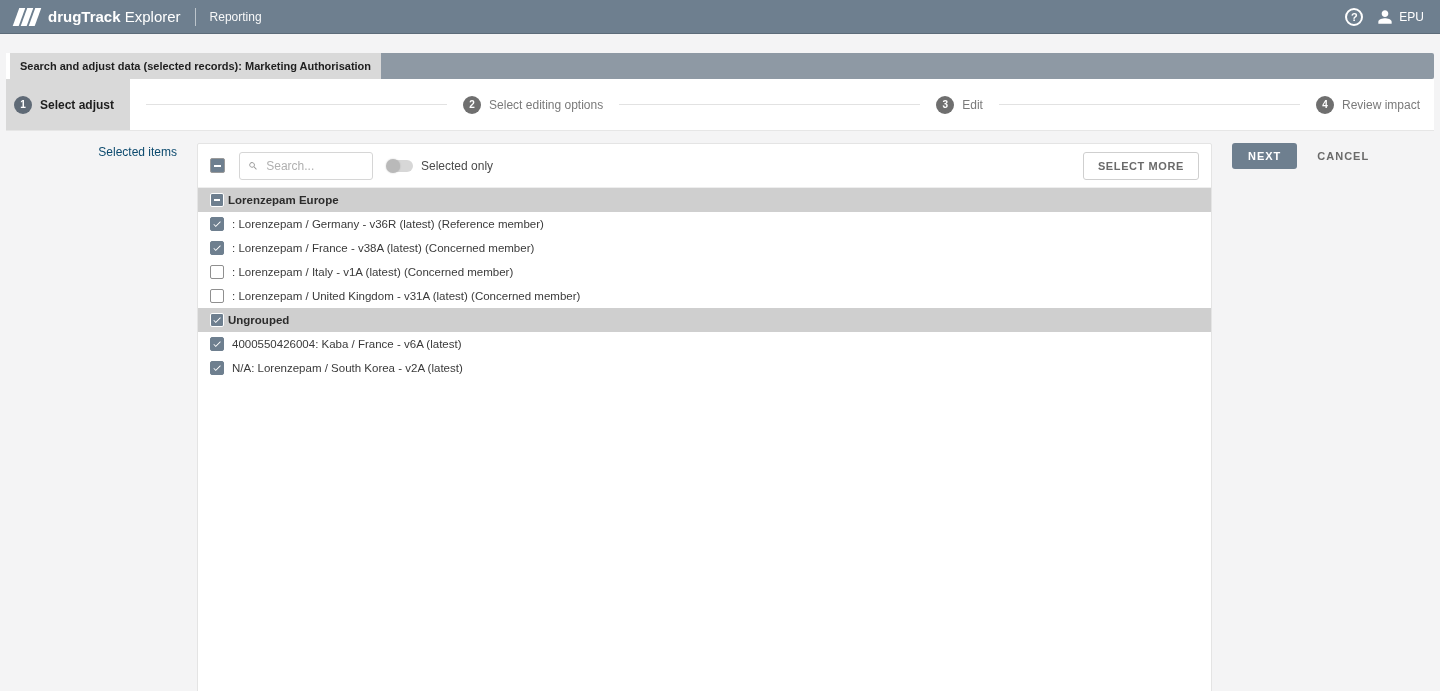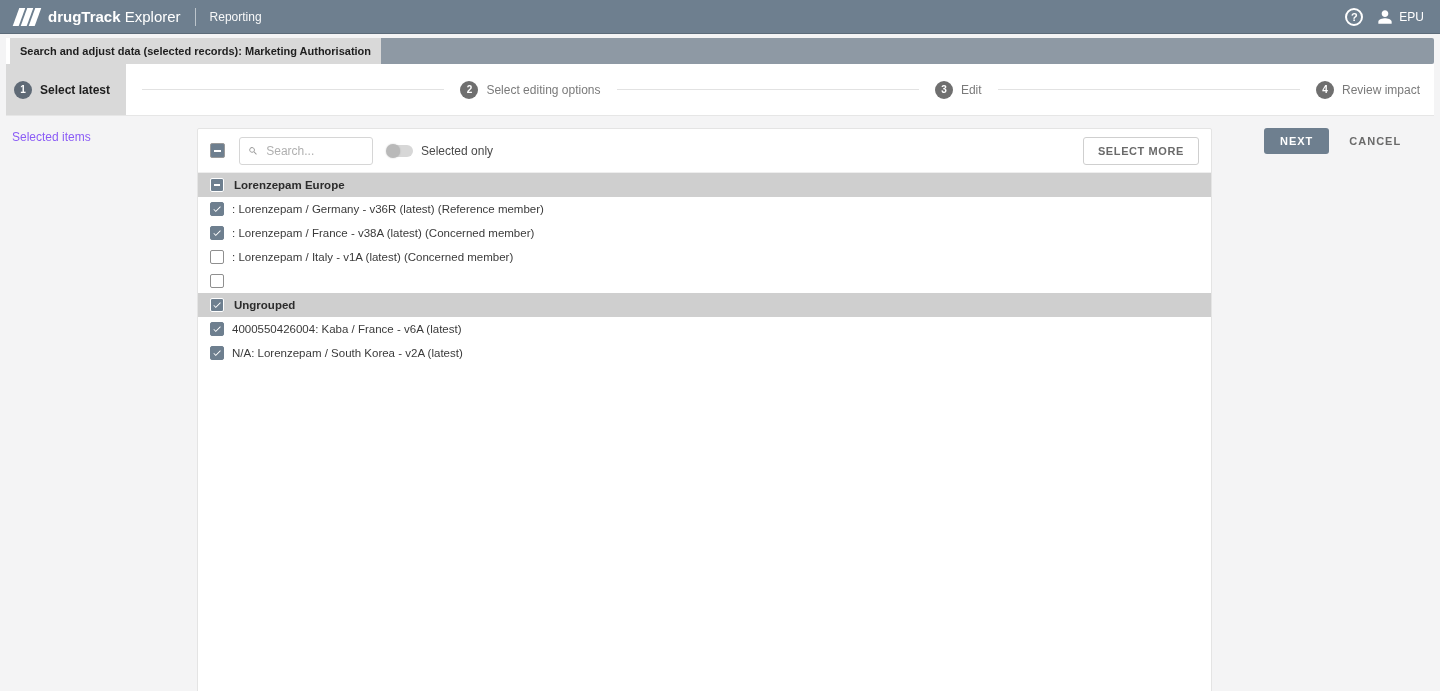--- a/index.html
+++ b/index.html
@@ -43,21 +43,21 @@
     .app-logo .brand i{font-style:normal;font-weight:300;}
     .vsep{width:1px;height:18px;background:rgba(255,255,255,0.55);}
     .nav-link{font-size:12px;opacity:0.95;}
     .app-header-right{display:flex;align-items:center;gap:14px;}
     .icon-circle{width:18px;height:18px;border:2px solid #fff;border-radius:50%;
       display:flex;align-items:center;justify-content:center;font-size:11px;font-weight:700;cursor:pointer;}
     .user-block{display:flex;align-items:center;gap:6px;cursor:pointer;}
     .user-icon{fill:#fff;}
 
     
-    .sub-header-wrap{background:var(--page-bg);padding:4px 6px 0 6px;}
+    .sub-header-wrap{background:var(--page-bg);padding:19px 6px 0 6px;}
     .sub-header{
       height:26px;background:var(--sub-bg);display:flex;align-items:stretch;
       border-radius:2px;
     }
     .tab-active{
       background:var(--active-bg);padding:0 10px;display:flex;align-items:center;
       color:#1e1e1e;font-weight:700;font-size:11px;border-left:4px solid #fff;
     }
 
     
@@ -71,21 +71,21 @@
       justify-content:center;color:#fff;font-size:10px;font-weight:600;background:var(--step-other);
     }
     .step .lbl{font-size:12px;color:var(--text-muted);}
     .step.active-step-wrap{background:var(--active-bg);height:100%;padding:0 16px 0 8px;margin-left:-14px;}
     .step.active-step-wrap .num{background:var(--step-active);}
     .step.active-step-wrap .lbl{color:#1e1e1e;font-weight:600;}
     .step-line{flex:1;height:1px;background:#e2e2e2;margin:0 16px;}
 
     
     .main-row{display:flex;padding:12px 12px 0 12px;gap:20px;align-items:flex-start;}
-    .col-label{width:165px;font-size:12px;color:#8b5cf6;padding-top:2px;}
+    .col-label{width:165px;font-size:12px;color:#0c4a6e;padding-top:2px;text-align:right;}
 
     .tree-panel{
       width:1015px;height:636px;background:var(--white);border:1px solid #e4e4e4;
       display:flex;flex-direction:column;border-radius:2px;
     }
     .tree-toolbar{
       height:44px;display:flex;align-items:center;padding:0 12px;gap:14px;
       border-bottom:1px solid var(--row-border);
     }
     .master-cb{
@@ -109,21 +109,21 @@
     .toolbar-spacer{flex:1;}
     .btn-outline{
       height:28px;padding:0 14px;border:1px solid var(--btn-border);border-radius:3px;
       background:#fff;color:#6a6a6a;font-size:11px;letter-spacing:0.6px;font-weight:600;
       display:flex;align-items:center;cursor:pointer;
     }
 
     .tree-body{flex:1;overflow:auto;}
     .group-header{
       height:24px;background:var(--group-bg);display:flex;align-items:center;
-      padding:0 12px;gap:10px;font-weight:700;color:#2c2c2c;font-size:11.5px;
+      padding:0 12px;gap:4px;font-weight:700;color:#2c2c2c;font-size:11.5px;
     }
     .gh-cb{width:14px;height:14px;border:1px solid #fff;border-radius:2px;display:flex;align-items:center;justify-content:center;cursor:pointer;}
     .gh-cb.ind{background:var(--accent);}
     .gh-cb.ind .dashg{width:6px;height:2px;background:#fff;}
     .gh-cb.chk{background:var(--accent);}
     .gh-cb.chk svg{fill:#fff;}
     .item-row{
       height:24px;display:flex;align-items:center;padding:0 12px;gap:8px;
       font-size:11.5px;color:#3a3a3a;
     }
@@ -137,21 +137,21 @@
 
     .tree-footer{
       height:30px;border-top:1px solid var(--footer-border);display:flex;align-items:center;
       padding:16px 10px;font-size:11.5px;color:#4a4a4a;
     }
 
     
     .actions-col{display:flex;gap:12px;align-items:flex-start;}
     .btn-primary{
       height:26px;padding:0 16px;border-radius:3px;background:var(--btn-primary);color:#fff;
-      font-size:11px;letter-spacing:1px;font-weight:600;display:flex;align-items:center;border:none;cursor:pointer;margin-left:32px;
+      font-size:11px;letter-spacing:1px;font-weight:600;display:flex;align-items:center;border:none;cursor:pointer;
     }
     .btn-text{
       height:26px;padding:0 8px;background:transparent;border:none;color:#6a6a6a;
       font-size:11px;letter-spacing:1px;font-weight:600;cursor:pointer;
     }
 
     svg.check{width:10px;height:10px;}
     svg.search{width:12px;height:12px;fill:#9a9a9a;}
   </style>
 </head>
@@ -187,21 +187,21 @@
   <div class="sub-header">
     <div class="tab-active">
       <span>Search and adjust data (selected records): Marketing Authorisation</span>
     </div>
   </div>
 </div>
 
 <div class="stepper">
   <div class="step active-step-wrap">
     <span class="num">1</span>
-    <span class="lbl">Select latest</span>
+    <span class="lbl">Select adjust</span>
   </div>
   <div class="step-line"></div>
   <div class="step">
     <span class="num">2</span>
     <span class="lbl">Select editing options</span>
   </div>
   <div class="step-line"></div>
   <div class="step">
     <span class="num">3</span>
     <span class="lbl">Edit</span>
@@ -260,20 +260,21 @@
             </svg>
           </span>
           <span class="item-text">: Lorenzepam / France - v38A (latest) (Concerned member)</span>
         </div>
         <div class="item-row">
           <span class="cb unchecked"></span>
           <span class="item-text">: Lorenzepam / Italy - v1A (latest) (Concerned member)</span>
         </div>
         <div class="item-row">
           <span class="cb unchecked"></span>
+          <span class="item-text">: Lorenzepam / United Kingdom - v31A (latest) (Concerned member)</span>
         </div>
         <div class="group-header">
           <span class="gh-cb chk">
             <svg class="check" viewBox="0 0 24 24">
               <path d="M9 16.2 4.8 12l-1.4 1.4L9 19 21 7l-1.4-1.4z"></path>
             </svg>
           </span>
           <span>Ungrouped</span>
         </div>
         <div class="item-row">

